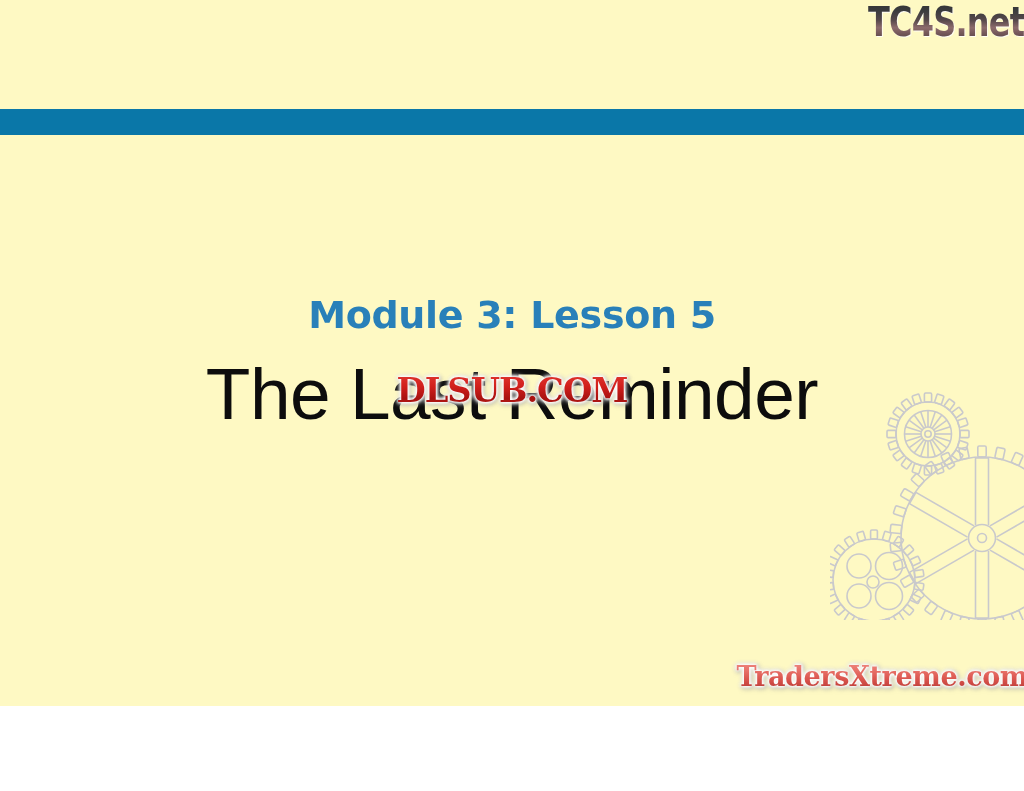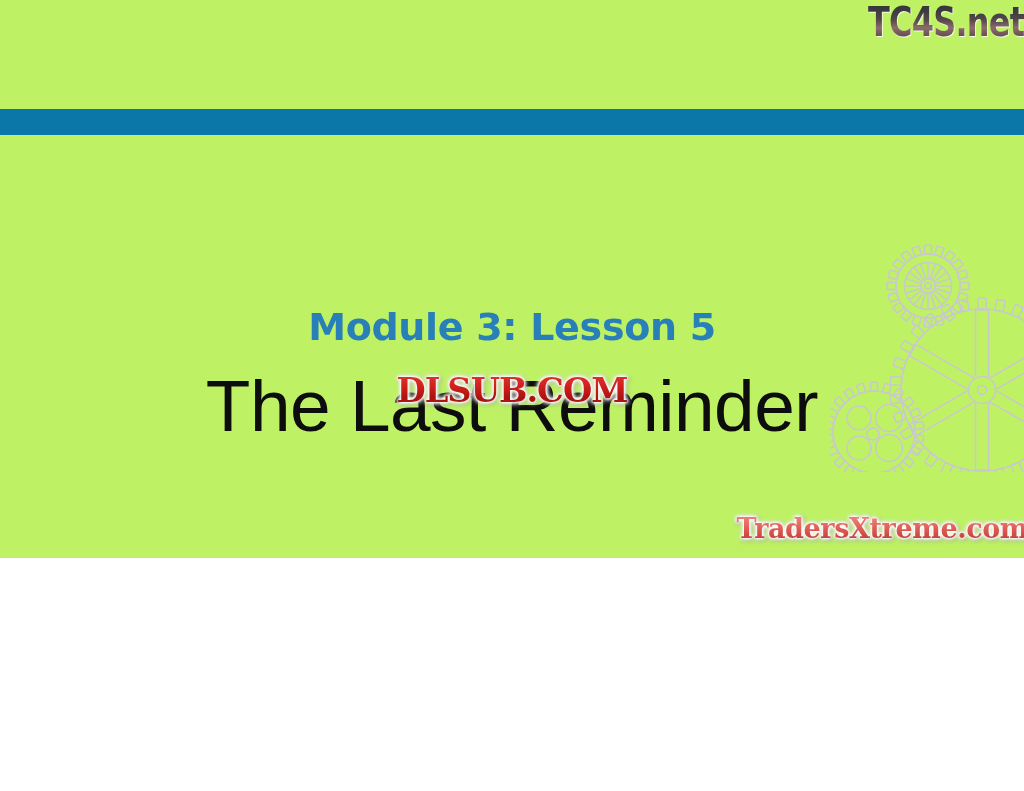--- a/index.html
+++ b/index.html
@@ -6,22 +6,22 @@
     margin: 0;
     padding: 0;
     background: #ffffff;
   }
   body {
     font-family: "Liberation Sans", sans-serif;
   }
   #slide {
     position: relative;
     width: 1024px;
-    height: 558px;
-    background: #bef264;
+    height: 706px;
+    background: #fef9c3;
     overflow: hidden;
   }
 
   
   #tc4s-logo {
     position: absolute;
     top: -2px;
     right: 0px;
     font-family: "DejaVu Sans", sans-serif;
     font-weight: bold;
@@ -54,21 +54,21 @@
     top: 109px;
     width: 100%;
     height: 26px;
     background: #0a77a8;
   }
 
   
   #title-block {
     position: absolute;
     left: 0;
-    top: 300px;
+    top: 288px;
     width: 1024px;
     text-align: center;
   }
   #subtitle {
     font-family: "DejaVu Sans", sans-serif;
     font-weight: bold;
     font-size: 38px;
     line-height: 54px;
     color: #2980b9;
     letter-spacing: -0.3px;

